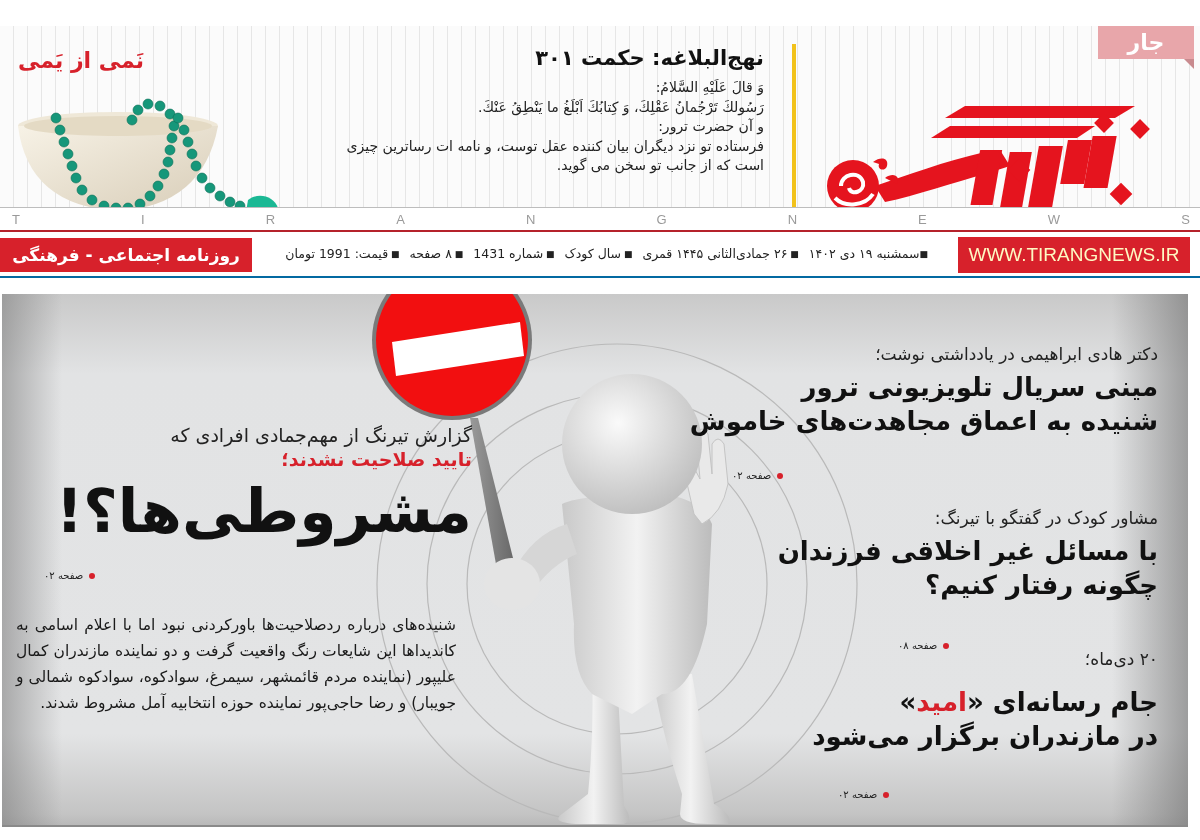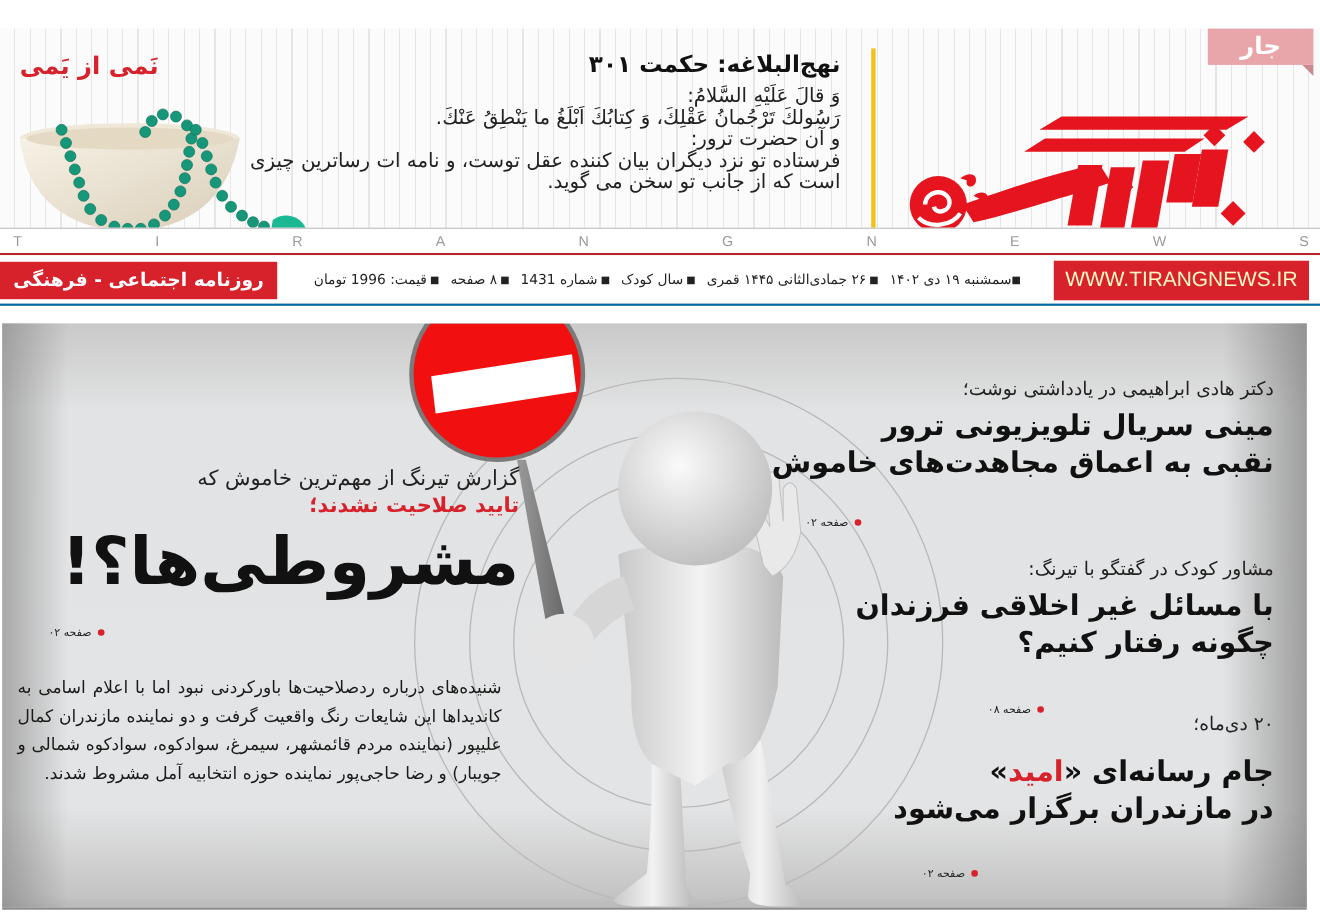--- a/index.html
+++ b/index.html
@@ -29,21 +29,21 @@
 
     .hekmat-box {
       position: absolute; left: 226px; top: 18px; width: 570px; height: 170px;
       border-right: 4px solid #f2c21b; border-bottom: 4px solid #f2c21b;
     }
     .hekmat-title {
       position: absolute; right: 28px; top: 2px; font-size: 21px; font-weight: bold; color: #111; direction: rtl;
     }
     .hekmat-lines {
       position: absolute; right: 28px; top: 34px; direction: rtl; text-align: right;
-      font-size: 18px; line-height: 19.5px; color: #222; width: 560px;
+      font-size: 14px; line-height: 19.5px; color: #222; width: 560px;
     }
     .hekmat-lines div { white-space: nowrap; }
 
     .nami-title {
       position: absolute; left: 18px; top: 22px; font-size: 22px; font-weight: bold; color: #d7212b; direction: rtl;
     }
     .bowl-art { position: absolute; left: 8px; top: 70px; width: 280px; height: 130px; }
 
     
     .letter-strip {
@@ -227,21 +227,21 @@
 </div>
 
 <div class="info-bar">
   <div class="tagline">روزنامه اجتماعی - فرهنگی</div>
   <div class="meta-line">
     <span>سمشنبه ۱۹ دی ۱۴۰۲</span>
     <span>۲۶ جمادی‌الثانی ۱۴۴۵ قمری</span>
     <span>سال کودک</span>
     <span>شماره 1431</span>
     <span>۸ صفحه</span>
-    <span>قیمت: 1996 تومان</span>
+    <span>قیمت: 1991 تومان</span>
   </div>
   <div class="website">WWW.TIRANGNEWS.IR</div>
 </div>
 
 <main class="main-panel">
   <svg class="rings" viewBox="0 0 1186 533">
     <g fill="none" stroke="#b9b9b9" stroke-width="1.2">
       <circle cx="615" cy="290" r="150"></circle>
       <circle cx="615" cy="290" r="190"></circle>
       <circle cx="615" cy="290" r="240"></circle>
@@ -280,35 +280,35 @@
 
     <path d="M205,230 Q170,240 150,280 Q140,300 170,298 Q190,270 215,260 Z" fill="#d6d6d6"></path>
     <ellipse cx="150" cy="290" rx="28" ry="26" fill="#e4e4e4"></ellipse>
 
     <path d="M340,230 Q360,220 366,190 L362,150 Q356,140 350,150 L350,180 L346,140 Q340,130 334,140 L338,185 L330,170 Q322,165 322,176 L332,220 Z" fill="#e9e9e9" stroke="#c4c4c4" stroke-width="1"></path>
 
     <circle cx="270" cy="150" r="70" fill="url(#headg)"></circle>
   </svg>
 
   <section class="lead">
-    <div class="kicker rtl">گزارش تیرنگ از مهم‌ترین خاموش که</div>
+    <div class="kicker rtl">گزارش تیرنگ از مهم‌جمادی افرادی که</div>
     <div class="kicker-red rtl">تایید صلاحیت نشدند؛</div>
     <div class="big rtl">مشروطی‌ها؟!</div>
     <div class="page-ref rtl">
       <span class="dot"></span>
       <span>صفحه ۰۲</span>
     </div>
   </section>
   <p class="lead-body">شنیده‌های درباره ردصلاحیت‌ها باورکردنی نبود اما با اعلام اسامی به کاندیداها این شایعات رنگ واقعیت گرفت و دو نماینده مازندران کمال علیپور (نماینده مردم قائمشهر، سیمرغ، سوادکوه، سوادکوه شمالی و جویبار) و رضا حاجی‌پور نماینده حوزه انتخابیه آمل مشروط شدند.</p>
 
   <section class="story s1">
     <div class="kicker rtl">دکتر هادی ابراهیمی در یادداشتی نوشت؛</div>
     <div class="lines">
       <div class="headline rtl">مینی سریال تلویزیونی ترور</div>
-      <div class="headline rtl">نقبی به اعماق مجاهدت‌های خاموش</div>
+      <div class="headline rtl">شنیده به اعماق مجاهدت‌های خاموش</div>
     </div>
     <div class="page-ref">
       <span class="dot"></span>
       <span>صفحه ۰۲</span>
     </div>
   </section>
 
   <section class="story s2">
     <div class="kicker rtl">مشاور کودک در گفتگو با تیرنگ:</div>
     <div class="lines">

